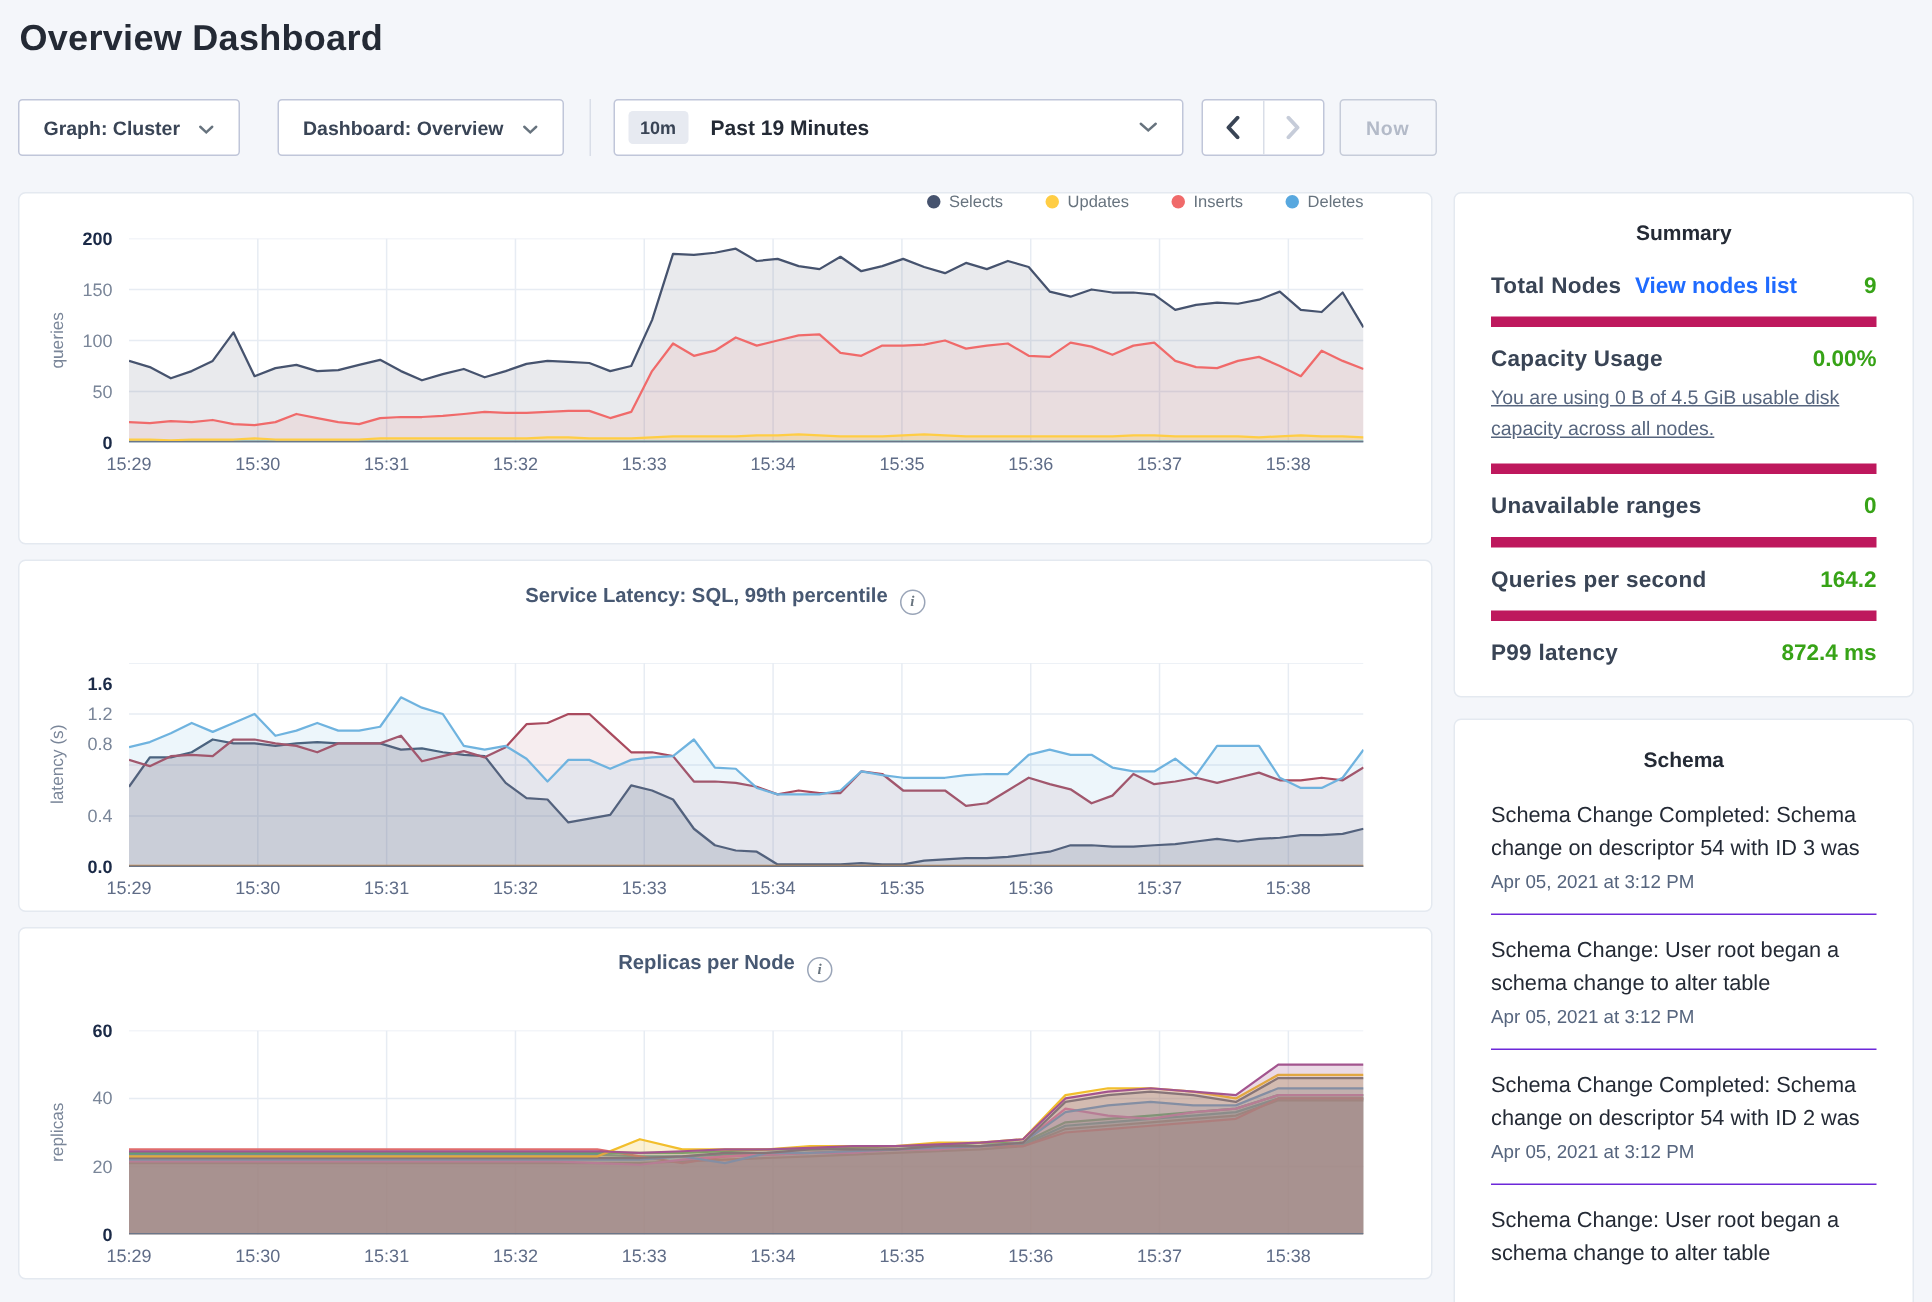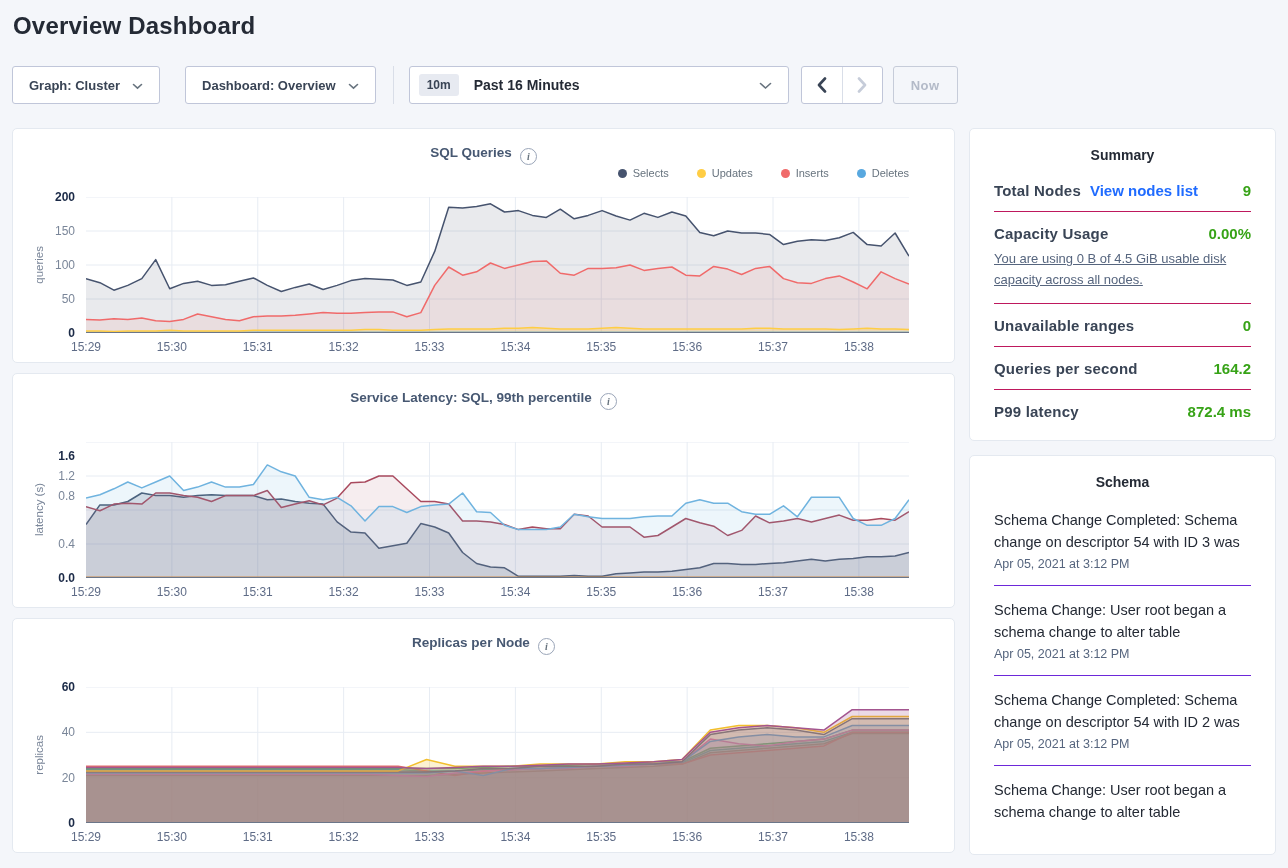--- a/index.html
+++ b/index.html
@@ -57,21 +57,21 @@
   svg.plot { position:absolute; left:73px; top:12px; }
   .ytick { position:absolute; left:2px; width:60px; text-align:right; font-size:12px; color:#7A8699; }
   .ytick.edge { font-weight:700; color:#1B2A47; }
   .xtick { position:absolute; width:48px; text-align:center; font-size:12px; color:#5F6C87; top:155px; }
   .unit { position:absolute; left:20px; top:12px; height:136px; display:flex; align-items:center; color:#7A8699; font-size:11.5px; }
   .unit span { writing-mode:vertical-rl; transform:rotate(180deg); }
 
   
   .summary-card { padding:18px 24px 8px; }
   .card-title { text-align:center; font-size:14px; font-weight:700; color:#242A35; padding-bottom:6px; }
-  .sum-row { padding:13px 0 12px; border-bottom:1px solid #be185d; }
+  .sum-row { padding:13px 0 12px; border-bottom:7px solid #be185d; }
   .sum-row:last-child { border-bottom:none; }
   .sum-head { display:flex; align-items:baseline; }
   .sum-label { font-size:15px; font-weight:700; color:#394455; letter-spacing:.2px; }
   .sum-link { font-size:15px; font-weight:700; color:#1F6BFF; margin-left:9px; cursor:pointer; }
   .sum-value { margin-left:auto; font-size:15px; font-weight:700; color:#37A317; }
   .sum-desc { margin-top:7px; font-size:13px; line-height:1.6; color:#56657E;text-decoration:underline; }
 
   
   .events-card { margin-top:14px; padding:18px 24px; height:400px; }
   .event-item { padding:13px 0 14px; }
@@ -99,21 +99,21 @@
     <span>Dashboard: Overview</span>
     <span class="chev">
       <svg width="11" height="7">
           <path d="M1.5 1.5 L5.5 5.2 L9.5 1.5" stroke="#67737E" stroke-width="1.6" fill="none" stroke-linecap="round"></path>
         </svg>
     </span>
   </div>
   <div class="tb-divider"></div>
   <div class="timepicker">
     <span class="tw-badge">10m</span>
-    <span class="tw-label">Past 16 Minutes</span>
+    <span class="tw-label">Past 19 Minutes</span>
     <span class="chev">
       <svg width="13" height="8">
           <path d="M1.5 1.5 L6.5 6 L11.5 1.5" stroke="#67737E" stroke-width="1.6" fill="none" stroke-linecap="round"></path>
         </svg>
     </span>
   </div>
   <div class="arrow-group">
     <div class="arrow-btn">
       <svg width="10" height="16">
           <path d="M8 1.5 L2 8 L8 14.5" stroke="#394455" stroke-width="2.6" fill="none" stroke-linecap="round" stroke-linejoin="round"></path>
@@ -124,23 +124,20 @@
           <path d="M2 1.5 L8 8 L2 14.5" stroke="#C6CCD9" stroke-width="2.6" fill="none" stroke-linecap="round" stroke-linejoin="round"></path>
         </svg>
     </div>
   </div>
   <button class="now-btn">Now</button>
 </div>
 
 <div class="left-col">
 
   <div class="panel chart-panel">
-    <div class="chart-title-row">
-      <span class="chart-title">SQL Queries</span><span class="info-icon">i</span>
-    </div>
     <div class="legend-row"><span class="legend-item"><span class="dot" style="background: rgb(70, 83, 110);"></span><span>Selects</span></span><span class="legend-item"><span class="dot" style="background: rgb(255, 205, 68);"></span><span>Updates</span></span><span class="legend-item"><span class="dot" style="background: rgb(240, 106, 106);"></span><span>Inserts</span></span><span class="legend-item"><span class="dot" style="background: rgb(88, 168, 223);"></span><span>Deletes</span></span></div>
     <div class="chart-box">
       <div class="unit">
           <span>queries</span>
         </div>
       <svg class="plot" width="823" height="136">
           <line x1="85.87826086956521" x2="85.87826086956521" y1="0" y2="136" stroke="#E7ECF3" stroke-width="1"></line>
           <line x1="171.75652173913042" x2="171.75652173913042" y1="0" y2="136" stroke="#E7ECF3" stroke-width="1"></line>
           <line x1="257.6347826086957" x2="257.6347826086957" y1="0" y2="136" stroke="#E7ECF3" stroke-width="1"></line>
           <line x1="343.51304347826084" x2="343.51304347826084" y1="0" y2="136" stroke="#E7ECF3" stroke-width="1"></line>

